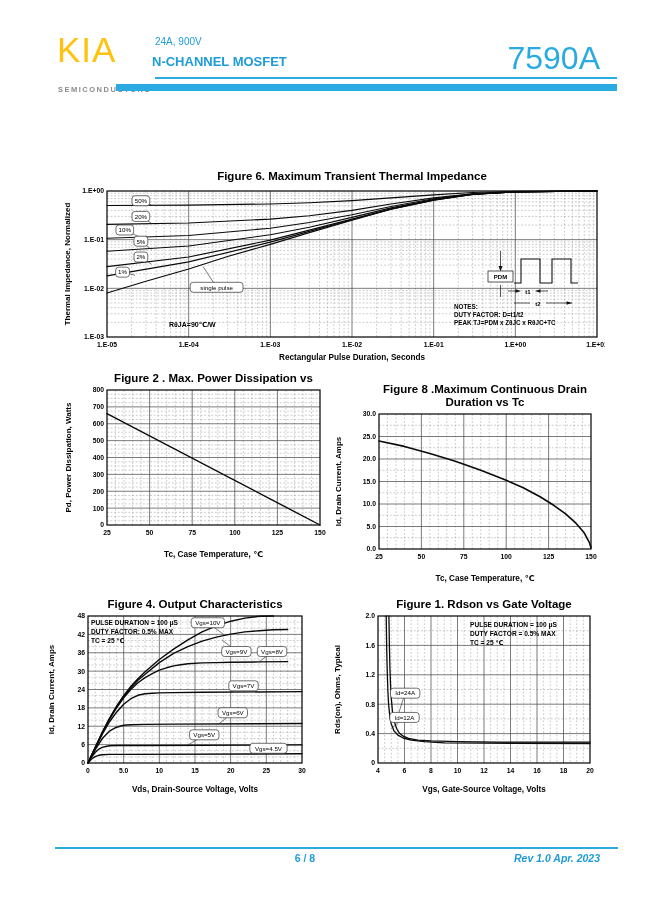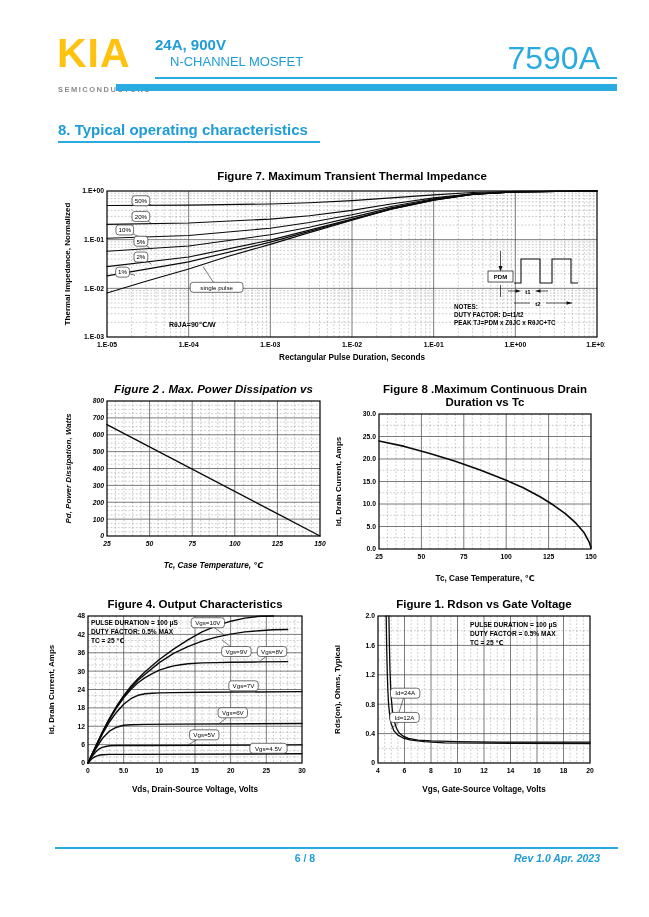--- a/index.html
+++ b/index.html
@@ -1,22 +1,22 @@
 <!DOCTYPE html>
 <html style="--accent: #29ABE2; --txtblue: #1E9CD7; --brand: #FFC20E;"><head>
 <meta charset="utf-8">
 <style>
   html,body{margin:0;padding:0;background:#e8e8e8;}
   .page{position:relative;width:649px;height:917px;background:#fff;overflow:hidden;
         font-family:"Liberation Sans","DejaVu Sans",sans-serif;color:#111;}
   .abs{position:absolute;}
-  .logo{left:57px;top:30px;font-size:41px;font-weight:bold;color:var(--brand,#FFC20E);letter-spacing:1px;}
+  .logo{left:57px;top:30px;font-size:35px;font-weight:normal;color:var(--brand,#FFC20E);letter-spacing:1px;}
   .logo-sub{left:58px;top:85px;font-size:7.5px;font-weight:bold;letter-spacing:1.5px;color:#8a8a8a;}
-  .rating{left:155px;top:36px;font-size:15px;font-weight:bold;color:var(--txtblue,#1E9CD7);}
-  .devtype{left:170px;top:54px;font-size:13px;font-weight:normal;color:var(--txtblue,#1E9CD7);}
+  .rating{left:155px;top:36px;font-size:10px;font-weight:normal;color:var(--txtblue,#1E9CD7);}
+  .devtype{left:152px;top:54px;font-size:13px;font-weight:bold;color:var(--txtblue,#1E9CD7);}
   .part{right:49px;top:40px;font-size:32px;color:var(--accent,#29ABE2);}
   .thin-rule{left:155px;right:32px;top:77px;height:2px;background:var(--accent,#29ABE2);}
   .thick-rule{left:116px;right:32px;top:84px;height:7px;background:var(--accent,#29ABE2);}
   .section-heading{left:58px;top:121px;font-size:15px;font-weight:600;color:var(--txtblue,#1E9CD7);
         border-bottom:2px solid var(--accent,#29ABE2);padding:0 12px 3px 0;}
   .figure{position:absolute;}
   .fig-title{font-size:11.5px;font-weight:bold;text-align:center;line-height:13px;color:#000;}
   .pl39{padding-left:39px;} .pl33{padding-left:33px;} .pl36{padding-left:36px;}
   .pl28{padding-left:28px;} .pl34{padding-left:34px;}
   svg{display:block;}
@@ -30,24 +30,23 @@
 <div class="page">
 
   <div class="abs logo">KIA</div>
   <div class="abs logo-sub">SEMICONDUCTORS</div>
   <div class="abs rating">24A, 900V</div>
   <div class="abs devtype">N-CHANNEL MOSFET</div>
   <div class="abs part">7590A</div>
   <div class="abs thin-rule"></div>
   <div class="abs thick-rule"></div>
 
-  <div class="abs section-heading">8. Typical operating characteristics</div>
 
   <div class="figure" style="left:60px;top:170px;width:545px;">
-    <div class="fig-title pl39">Figure 7. Maximum Transient Thermal Impedance</div>
+    <div class="fig-title pl39">Figure 6. Maximum Transient Thermal Impedance</div>
     <svg width="545" height="184" viewBox="0 0 545 184">
         <g>
           <line stroke="#8a8a8a" stroke-width="0.45" stroke-dasharray="1.8 1.8" x1="71.58411631255848" y1="8" x2="71.58411631255848" y2="154"></line>
           <line stroke="#8a8a8a" stroke-width="0.45" stroke-dasharray="1.8 1.8" x1="85.96490246877245" y1="8" x2="85.96490246877245" y2="154"></line>
           <line stroke="#8a8a8a" stroke-width="0.45" stroke-dasharray="1.8 1.8" x1="96.16823262511694" y1="8" x2="96.16823262511694" y2="154"></line>
           <line stroke="#8a8a8a" stroke-width="0.45" stroke-dasharray="1.8 1.8" x1="104.08255035410819" y1="8" x2="104.08255035410819" y2="154"></line>
           <line stroke="#8a8a8a" stroke-width="0.45" stroke-dasharray="1.8 1.8" x1="110.54901878133091" y1="8" x2="110.54901878133091" y2="154"></line>
           <line stroke="#8a8a8a" stroke-width="0.45" stroke-dasharray="1.8 1.8" x1="116.01633993449765" y1="8" x2="116.01633993449765" y2="154"></line>
           <line stroke="#8a8a8a" stroke-width="0.45" stroke-dasharray="1.8 1.8" x1="120.75234893767541" y1="8" x2="120.75234893767541" y2="154"></line>
           <line stroke="#8a8a8a" stroke-width="0.45" stroke-dasharray="1.8 1.8" x1="124.9298049375449" y1="8" x2="124.9298049375449" y2="154"></line>
@@ -182,21 +181,21 @@
             <line x1="50" y1="46" x2="60" y2="46" stroke="#111" stroke-width="0.7"></line>
             <line x1="26" y1="58" x2="42" y2="58" stroke="#111" stroke-width="0.7"></line>
             <text x="50" y="60.6" font-size="6" text-anchor="middle" fill="#000" font-weight="bold" font-family="Liberation Sans, DejaVu Sans, sans-serif">t2</text>
             <line x1="58" y1="58" x2="84" y2="58" stroke="#111" stroke-width="0.7"></line>
             <path d="M84,58 L78.5,56.2 L78.5,59.8 Z" fill="#111"></path>
           </g>
         </g>
       </svg>
   </div>
 
-  <div class="figure" style="left:62px;top:383px;width:270px;font-style:italic;">
+  <div class="figure" style="left:62px;top:372px;width:270px;">
     <div class="fig-title pl33">
       <div>Figure 2 . Max. Power Dissipation vs</div>
     </div>
     <svg width="270" height="178" viewBox="0 0 270 178">
         <g>
           <line stroke="#8a8a8a" stroke-width="0.45" stroke-dasharray="1.8 1.8" x1="53.519999999999996" y1="5" x2="53.519999999999996" y2="140"></line>
           <line stroke="#8a8a8a" stroke-width="0.45" stroke-dasharray="1.8 1.8" x1="62.04" y1="5" x2="62.04" y2="140"></line>
           <line stroke="#8a8a8a" stroke-width="0.45" stroke-dasharray="1.8 1.8" x1="70.56" y1="5" x2="70.56" y2="140"></line>
           <line stroke="#8a8a8a" stroke-width="0.45" stroke-dasharray="1.8 1.8" x1="79.08" y1="5" x2="79.08" y2="140"></line>
           <line stroke="#8a8a8a" stroke-width="0.45" stroke-dasharray="1.8 1.8" x1="96.12" y1="5" x2="96.12" y2="140"></line>

